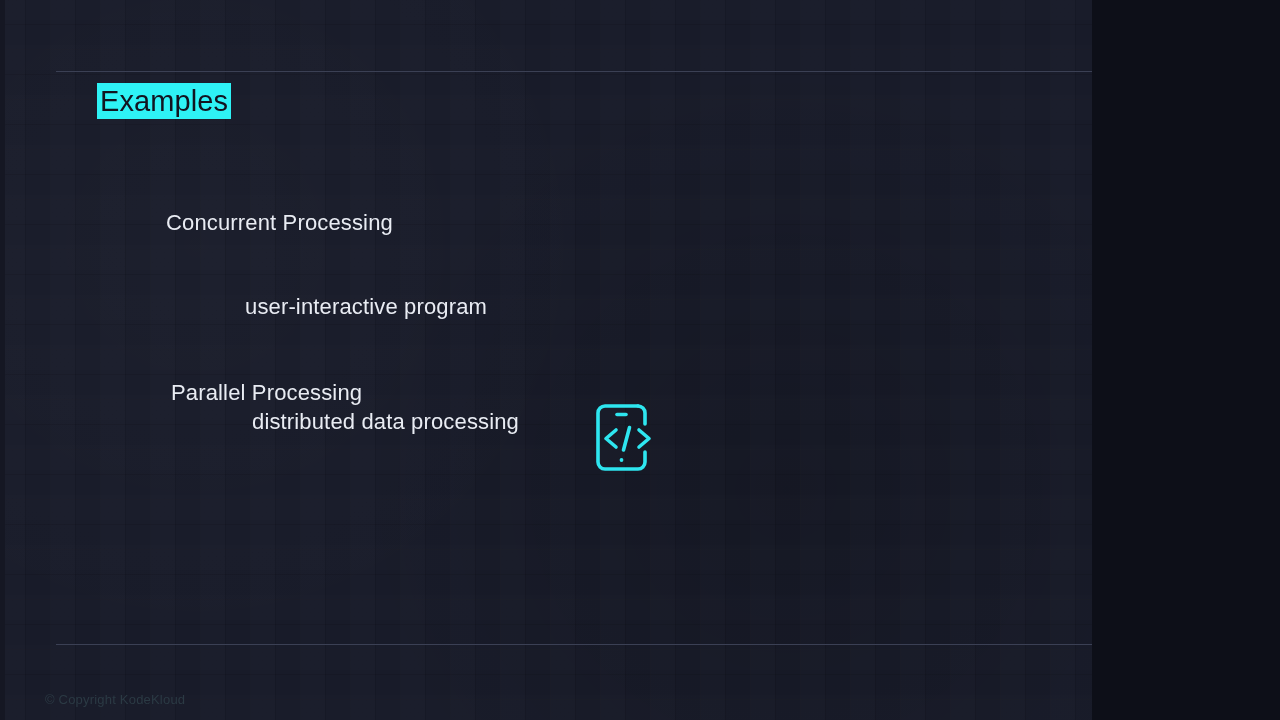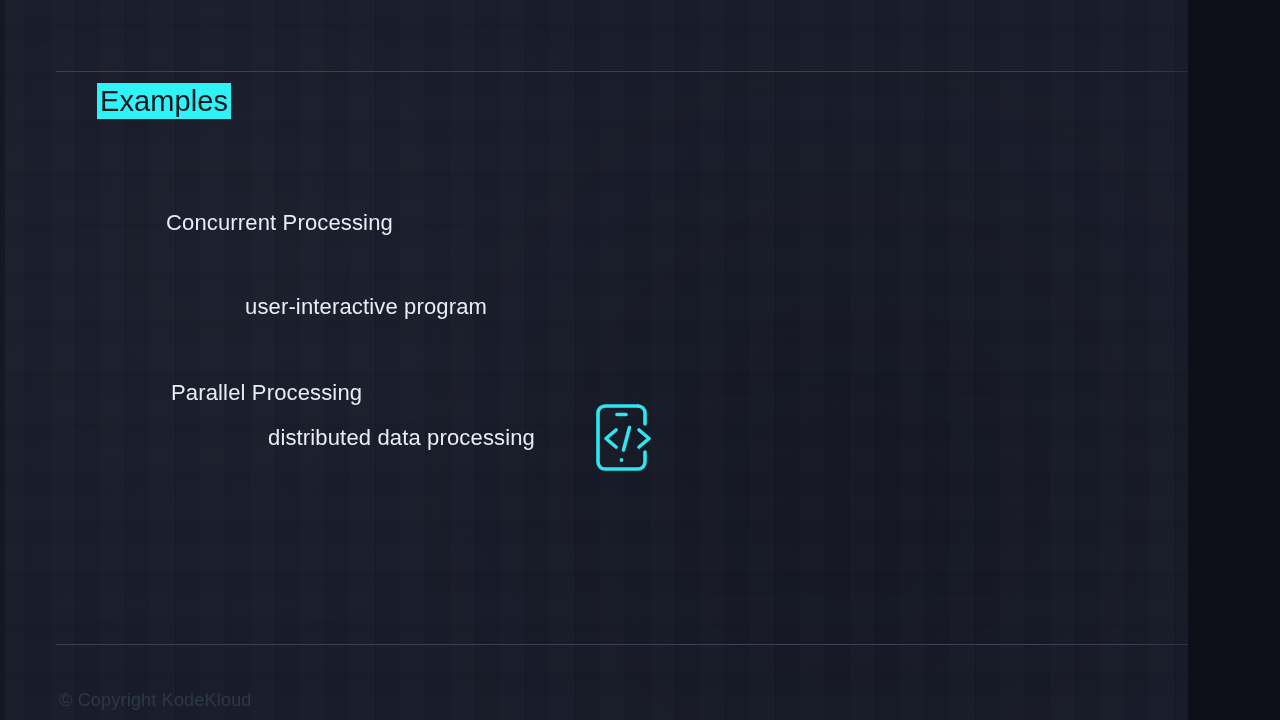--- a/index.html
+++ b/index.html
@@ -3,21 +3,21 @@
 <meta charset="utf-8">
 <style>
   html, body {
     margin: 0;
     padding: 0;
     background: #0d0f18;
   }
 
   #slide {
     position: relative;
-    width: 1188px;
+    width: 1092px;
     height: 720px;
     overflow: hidden;
     background-color: #191c2a;
     background-image:
       linear-gradient(90deg, rgba(255,255,255,0.012) 1px, transparent 1px),
       linear-gradient(0deg, rgba(255,255,255,0.010) 1px, transparent 1px),
       linear-gradient(90deg, rgba(0,0,0,0.10) 1px, transparent 1px),
       linear-gradient(0deg, rgba(0,0,0,0.09) 1px, transparent 1px),
       radial-gradient(circle at 18% 34%, rgba(255,255,255,0.015), transparent 42%),
       radial-gradient(circle at 72% 68%, rgba(0,0,0,0.14), transparent 48%);
@@ -84,39 +84,38 @@
     font-size: 22px;
     line-height: 30px;
     white-space: nowrap;
     font-weight: 400;
     letter-spacing: 0.15px;
   }
 
   #ex1-primary   { left: 166px; top: 8px;  }
   #ex1-secondary { left: 245px; top: 44px; margin-top: 48px; }
   #ex2-primary   { left: 171px; top: 7px;  }
-  #ex2-secondary { left: 268px; top: 36px; margin-top: 16px; }
+  #ex2-secondary { left: 252px; top: 36px; }
 
   .icon {
     position: absolute;
     display: block;
   }
   #icon-mobile-code { left: 592px; top: 200px; width: 68px;  height: 76px; }
   .icon svg { display: block; overflow: visible; }
 
   #footer {
     position: absolute;
     left: 45px;
     top: 691px;
     color: #2b3a44;
-    font-size: 18px;
+    font-size: 13px;
     line-height: 18px;
     letter-spacing: 0.2px;
     white-space: nowrap;
-    margin-left: 14px;
   }
 </style>
 </head>
 <body>
 
 <div id="slide">
 
   <div id="texture"></div>
   <div id="left-edge"></div>
 

